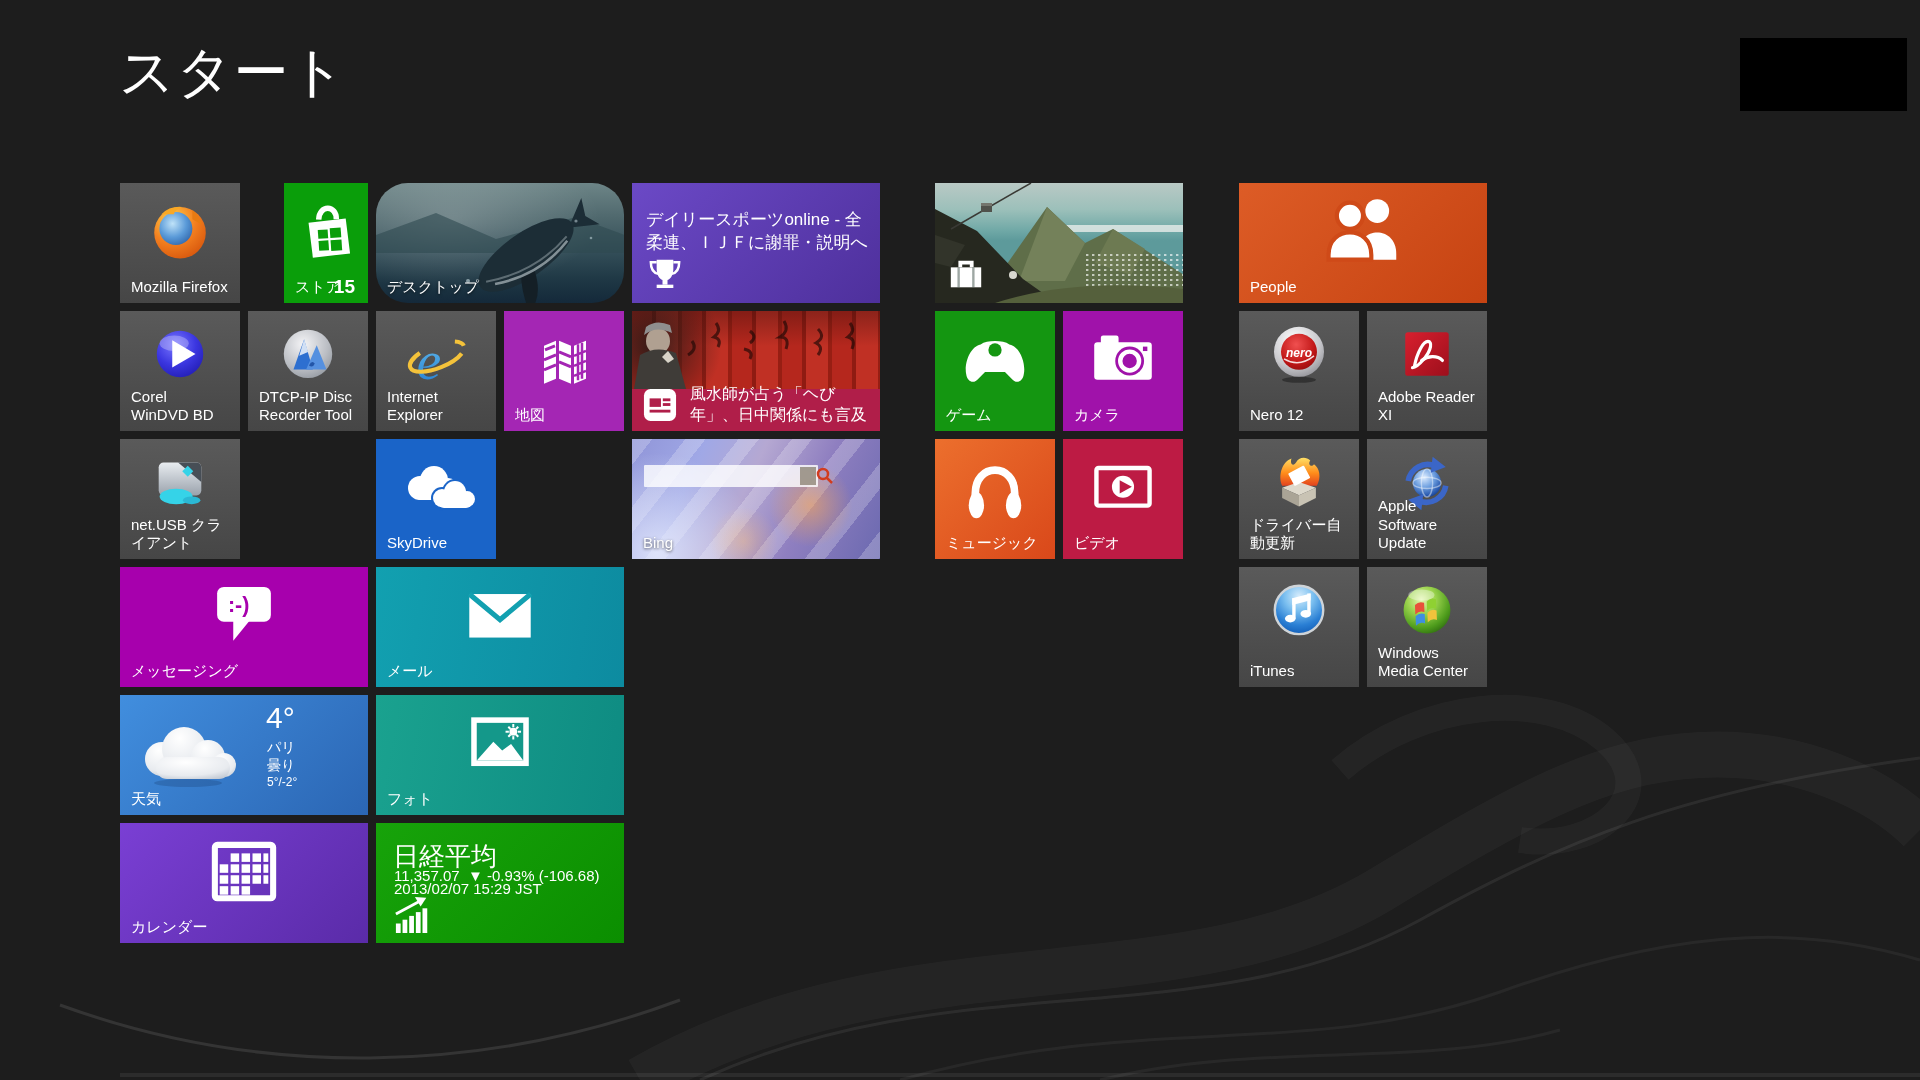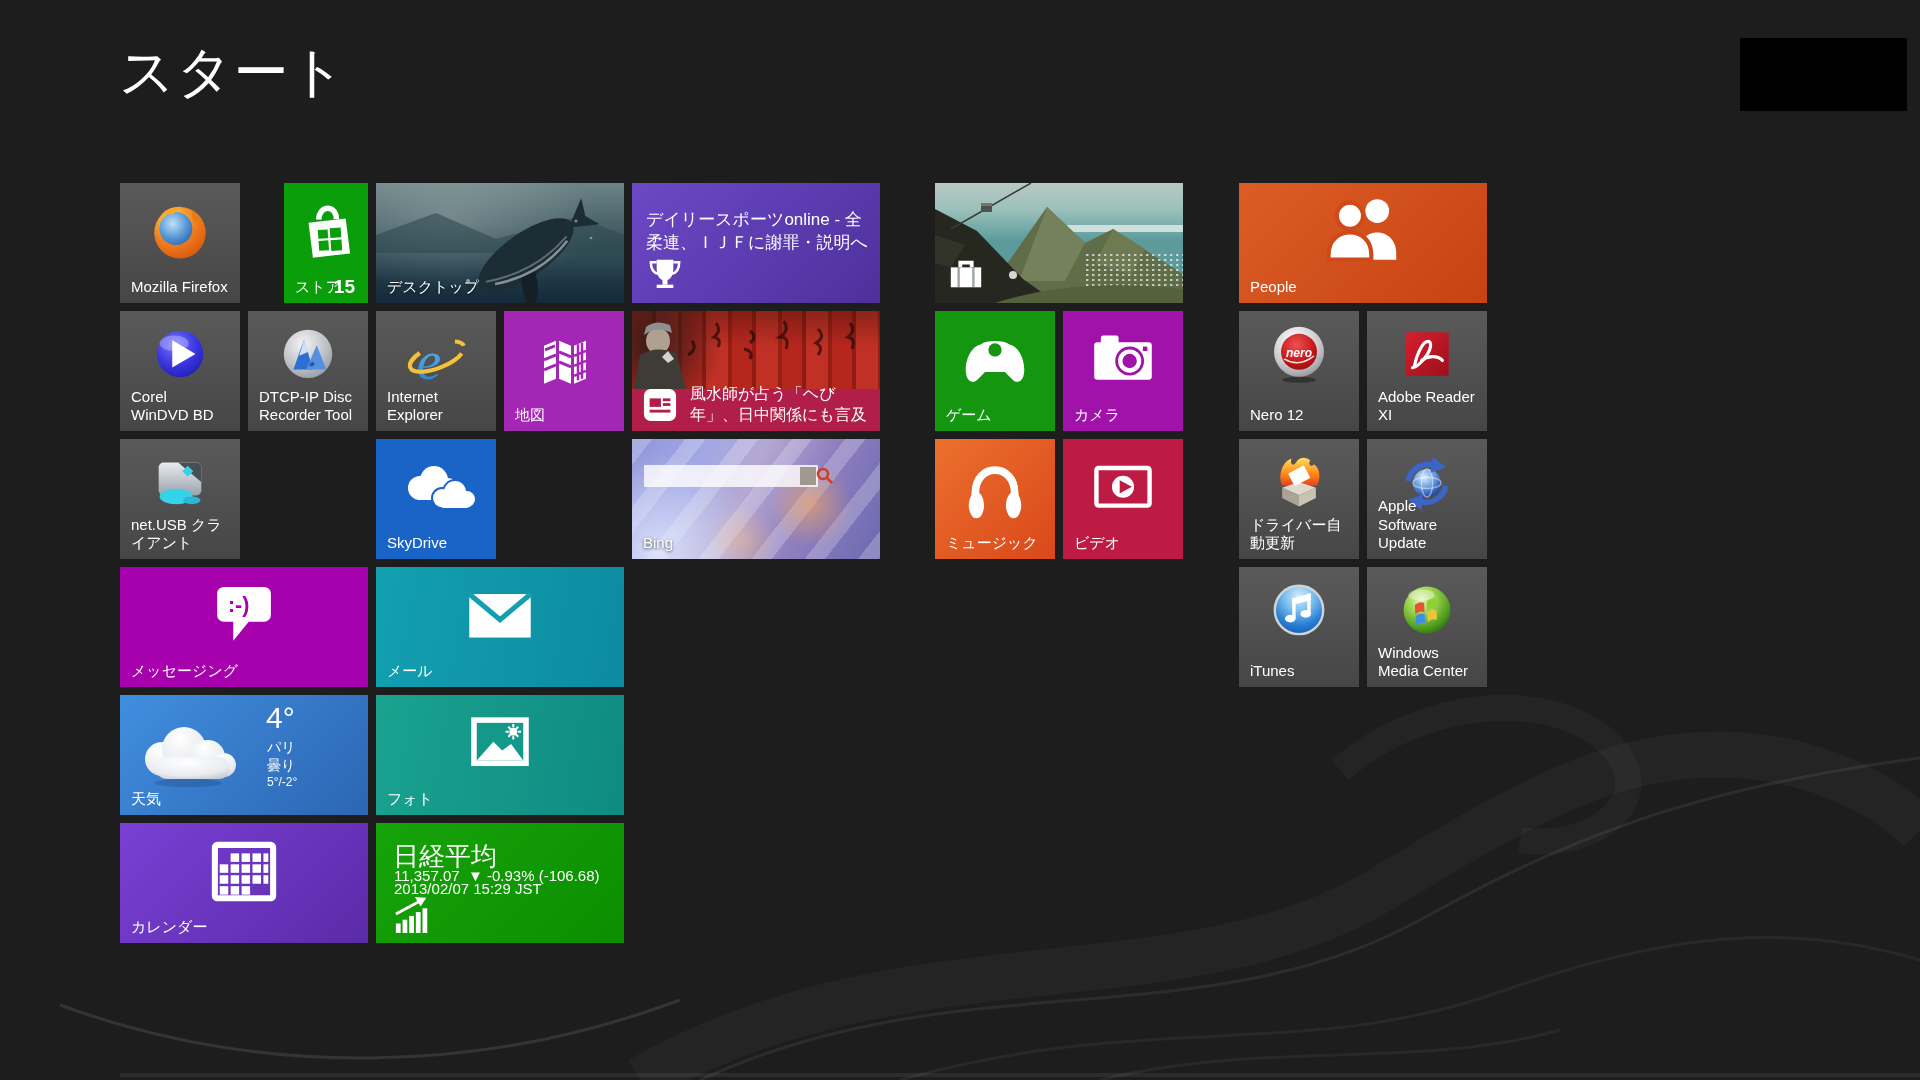--- a/index.html
+++ b/index.html
@@ -57,21 +57,21 @@
   .t-people    { background:linear-gradient(135deg, var(--people_orange_1,#dd5c26), var(--people_orange_2,#c64312)); }
 
   
   .store-badge { position:absolute; right:13px; bottom:5px; font-size:19px; font-weight:bold; color:#fff; }
 
   
   .daily-text { position:absolute; left:14px; top:26px; width:226px; font-size:17px; line-height:1.35; color:#fff; }
   .daily-trophy { position:absolute; left:13px; bottom:10px; }
 
   
-  .t-desktop { background:linear-gradient(180deg,#6d8587 0%,#50696e 28%,#35505a 55%,#1f3845 80%,#14293a 100%); }
+  .t-desktop { background:linear-gradient(180deg,#6d8587 0%,#50696e 28%,#35505a 55%,#1f3845 80%,#14293a 100%);border-radius:32px; }
   .t-desktop .photo-art { position:absolute; inset:0; }
 
   
   .t-travel { background:linear-gradient(180deg,#b9c9c5 0%,#9cc0ba 22%,#6fa8a6 40%,#5d9a9b 48%); }
   .t-travel .photo-art { position:absolute; inset:0; }
 
   
   .t-bing {
     background:
       radial-gradient(circle at 72% 55%, rgba(255,170,80,.55), rgba(255,170,80,0) 22%),

